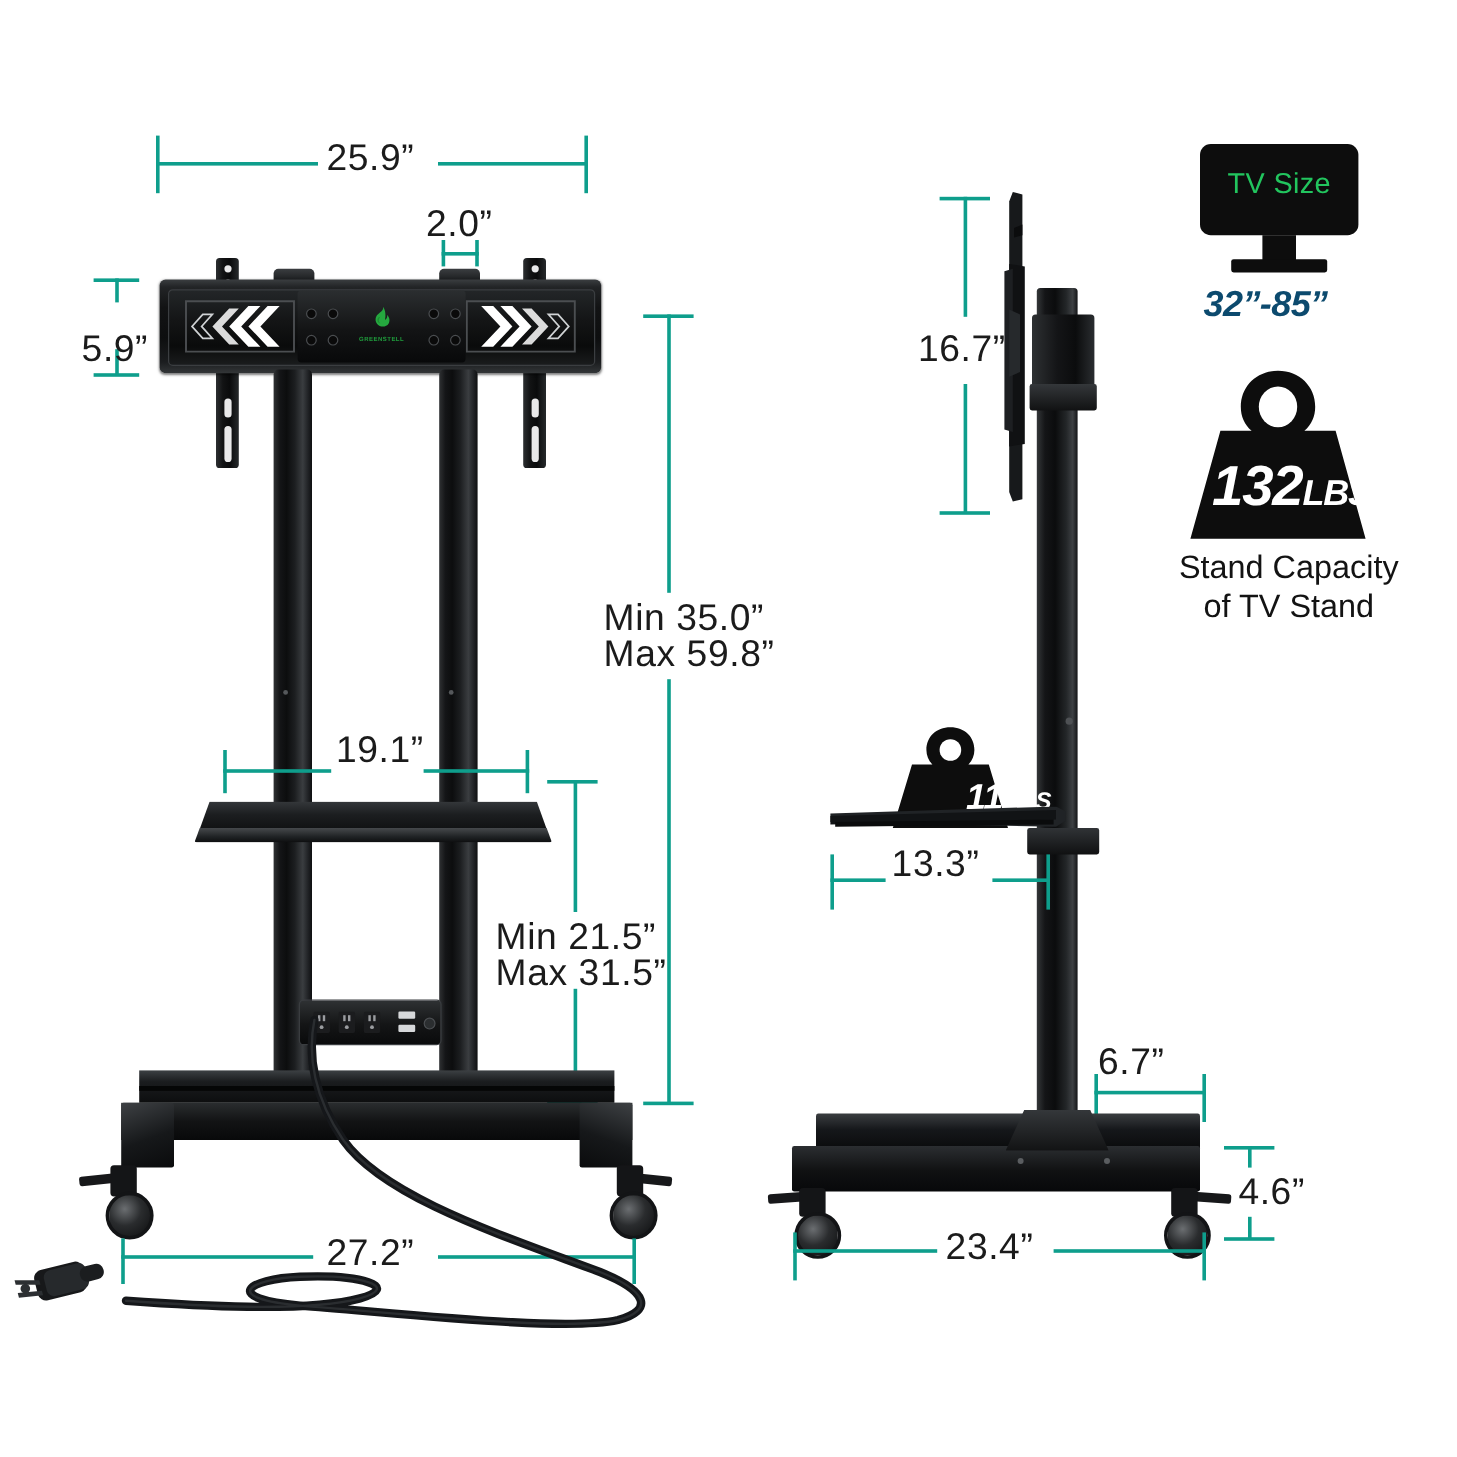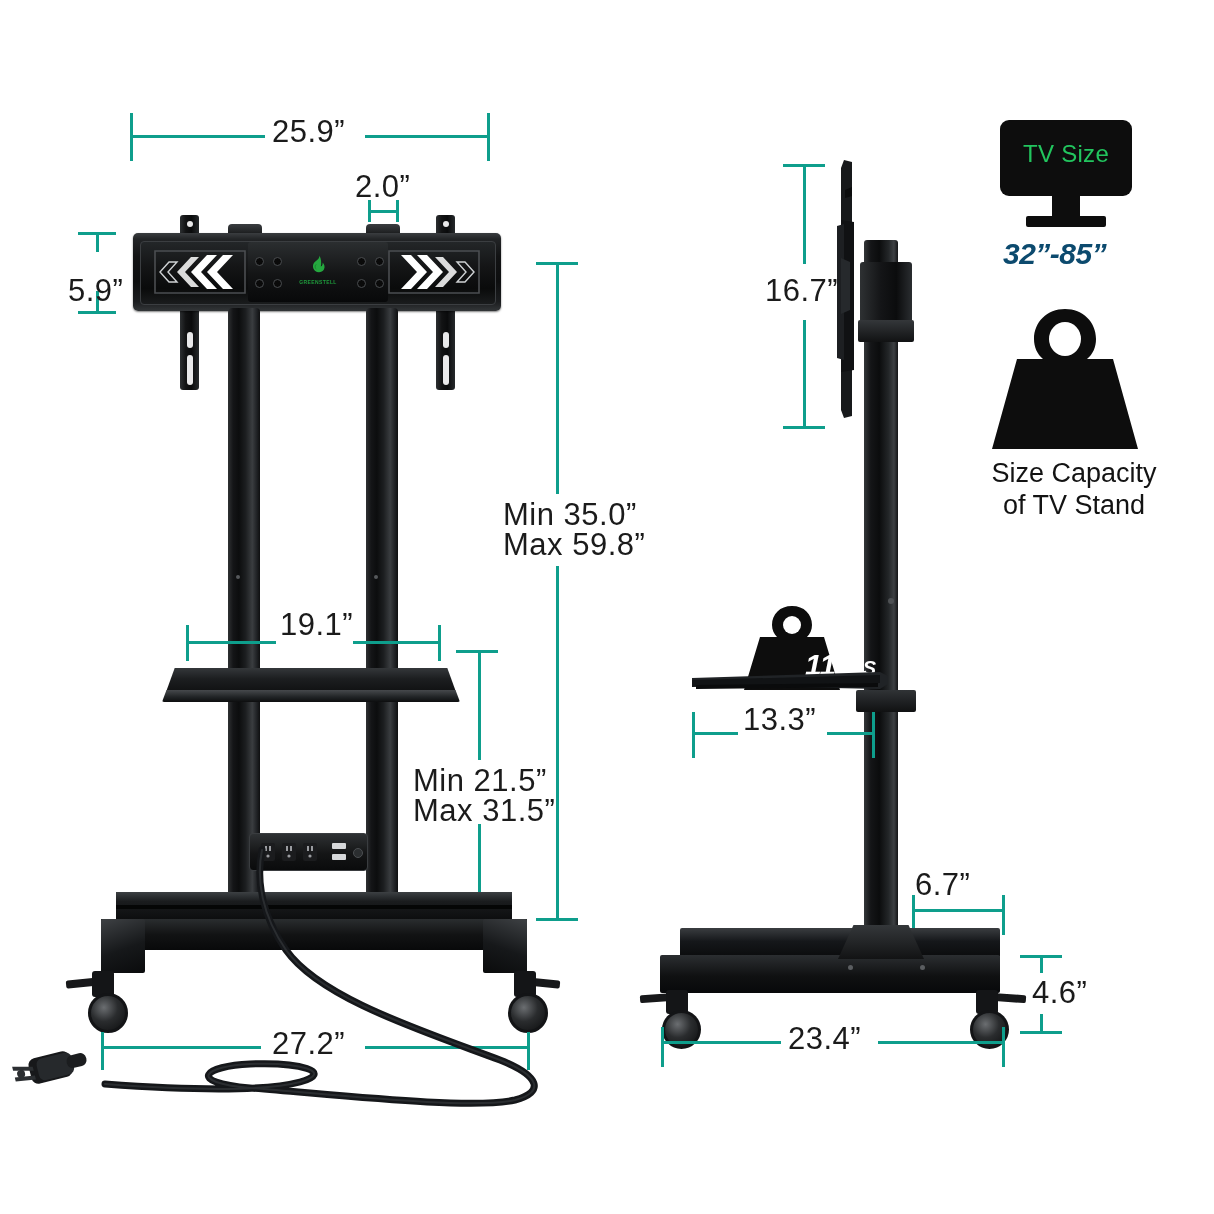--- a/index.html
+++ b/index.html
@@ -438,19 +438,22 @@
       <div class="tvfoot" style="left:66px;top:116px;width:80px;height:11px;"></div>
       <div class="sizetext" style="left:43px;top:137px;">32”-85”</div>
     </div>
 
     <div class="abs" style="left:0;top:205px;width:254px;height:215px;">
       <div class="abs" style="left:30px;top:0;width:150px;height:148px;">
         <svg width="150" height="148" viewBox="0 0 150 148">
           <path d="M75 4 C57 4 44 17 44 34 C44 42 47 49 53 54 L27 54 L2 144 L148 144 L123 54 L97 54 C103 49 106 42 106 34 C106 17 93 4 75 4 Z" fill="#0d0d0d"></path>
           <ellipse cx="75" cy="34" rx="16" ry="17" fill="#fff"></ellipse>
         </svg>
-      </div>
-      <div class="capcaption" style="left:0;top:152px;width:228px;">Size Capacity</div>
+        <div class="wtext" style="left:20px;top:72px;font-size:47px;letter-spacing:-1px;">
+          <span>132</span><span style="font-size:30px;">LBS</span>
+        </div>
+      </div>
+      <div class="capcaption" style="left:0;top:152px;width:228px;">Stand Capacity</div>
       <div class="capcaption" style="left:0;top:184px;width:228px;">of TV Stand</div>
     </div>
   </div>
 
 </div>
 
 </body></html>

